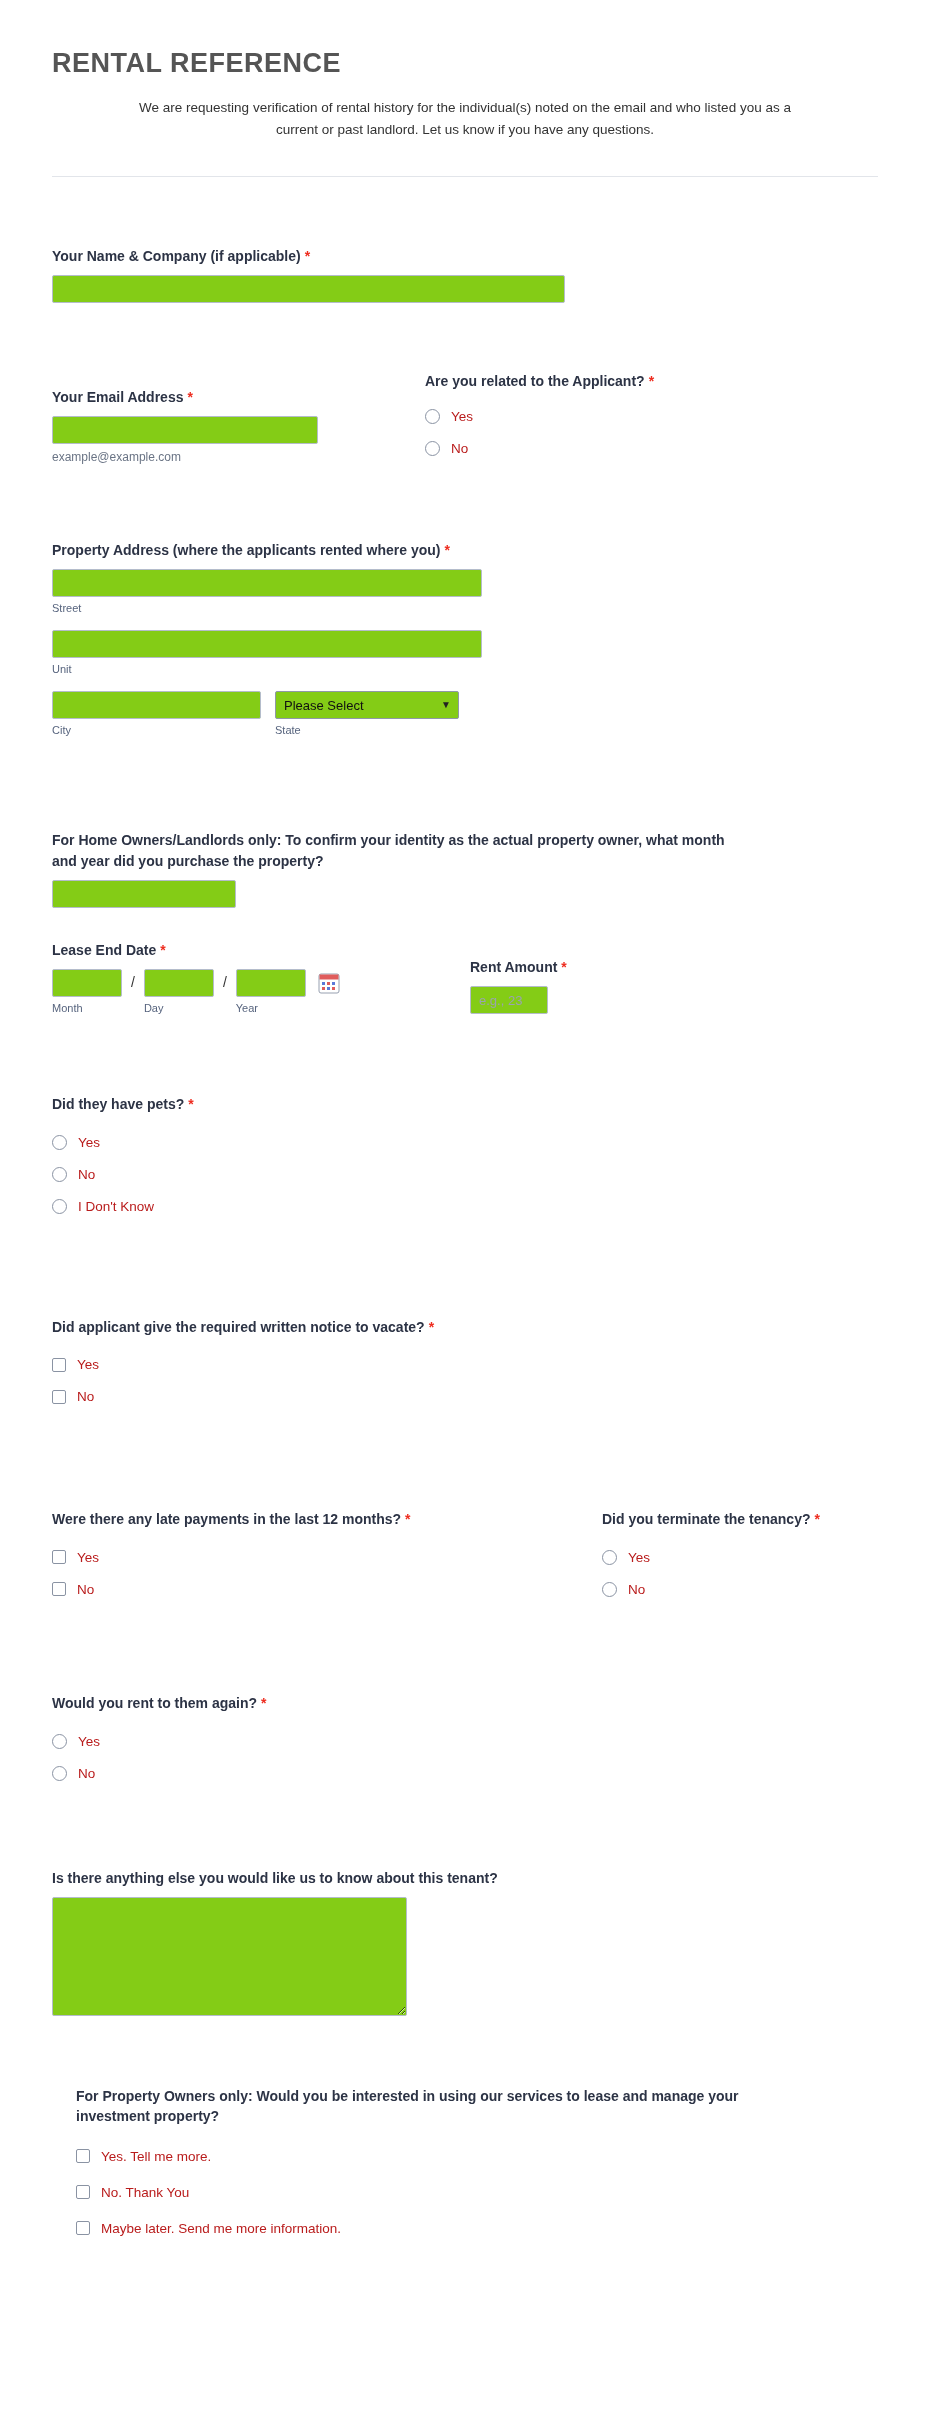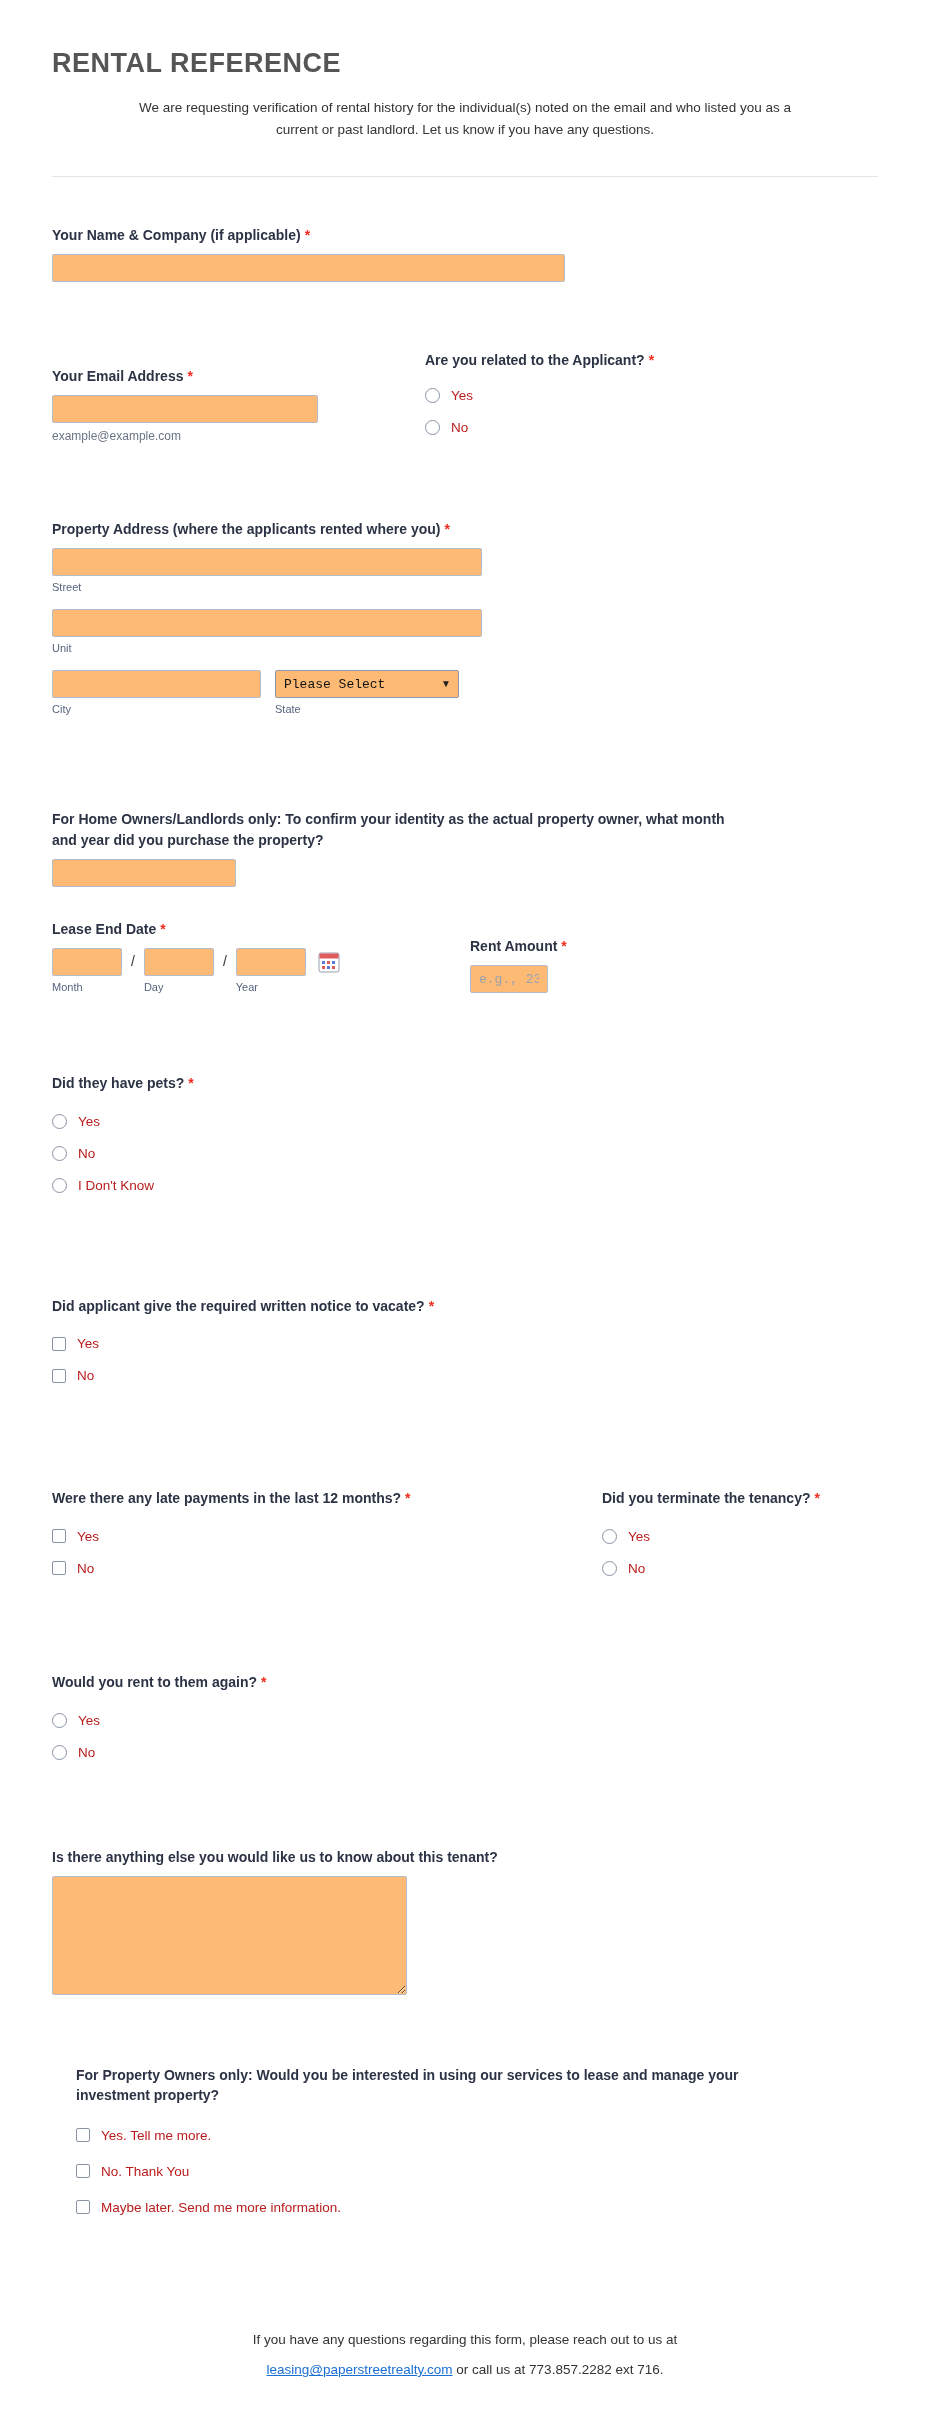--- a/index.html
+++ b/index.html
@@ -42,22 +42,22 @@
     color: #2c3345;
     line-height: 1.45;
   }
   .req { color: #ee2d20; margin-left: 4px; font-weight: bold; }
   .sublabel { display: block; font-size: 11px; color: #57647e; margin-top: 5px; }
   .hint { display: block; font-size: 12px; color: #6a7485; margin-top: 6px; }
 
   
   input[type="text"], textarea, select {
     border: 1px solid #b4bccb;
-    background: #fdba74;
-    font-family: Liberation Mono, monospace;
+    background: #84cc16;
+    font-family: Liberation Sans, sans-serif;
     font-size: 13px;
     color: #333;
     padding: 4px 8px;
     height: 28px;
     border-radius: 2px;
   }
   input::placeholder { color: #9aa2b1; }
   textarea { height: 119px; resize: both; padding-top: 6px; }
 
   .w513 { width: 513px; }
@@ -72,21 +72,21 @@
   .field-gap { margin-top: 9px; }
 
   
   .row { display: flex; align-items: flex-end; }
   .col-l-373 { flex: 0 0 373px; }
   .col-l-418 { flex: 0 0 418px; }
   .col-l-550 { flex: 0 0 550px; }
   .col-r { flex: 1 1 auto; }
 
   
-  .sec-name      { margin-top: 48px; }
+  .sec-name      { margin-top: 69px; }
   .row-email     { margin-top: 68px; }
   .sec-property  { margin-top: 76px; }
   .sec-purchase  { margin-top: 94px; }
   .row-lease     { margin-top: 32px; }
   .sec-pets      { margin-top: 80px; }
   .sec-notice    { margin-top: 94px; }
   .row-late      { margin-top: 96px; }
   .sec-rentagain { margin-top: 88px; }
   .sec-anything  { margin-top: 78px; }
   .sec-services  { margin-top: 66px; margin-left: 24px; }
@@ -358,21 +358,14 @@
         <span class="checkbox"></span>
         <span class="opt-label">No. Thank You</span>
       </div>
       <div class="opt opt-tall">
         <span class="checkbox"></span>
         <span class="opt-label">Maybe later. Send me more information.</span>
       </div>
     </div>
   </div>
 
-  <div class="footer">
-    <div class="footer-line">If you have any questions regarding this form, please reach out to us at</div>
-    <div class="footer-line">
-      <a>leasing@paperstreetrealty.com</a>
-      <span>or call us at 773.857.2282 ext 716.</span>
-    </div>
-  </div>
 
 </div>
 
 </body></html>

